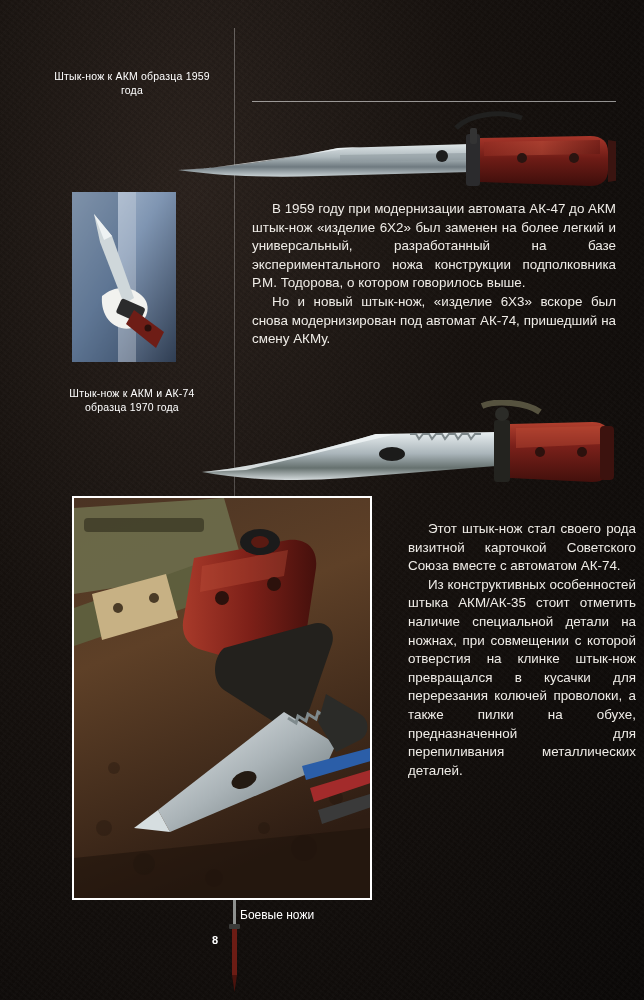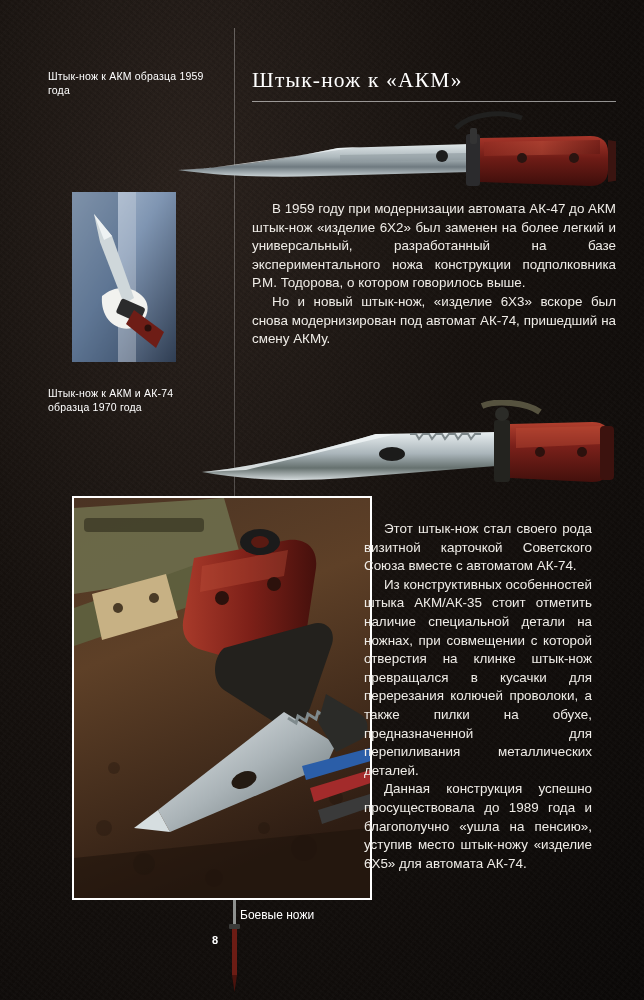--- a/index.html
+++ b/index.html
@@ -45,40 +45,40 @@
     left:252px;top:101px;width:364px;height:1px;
     background:rgba(255,255,255,0.55);
   }
   
   .caption{
     position:absolute;
     color:#ffffff;
     font-family:"Liberation Sans", sans-serif;
     font-size:10.5px;
     line-height:13.5px;
-    text-align:left;
+    text-align:center;
     width:168px;
     letter-spacing:0.2px;
   }
   .cap1{left:48px;top:70px;}
   .cap2{left:48px;top:387px;}
   
   .bodytext{
     position:absolute;
     color:#efece7;
     font-family:Liberation Sans, sans-serif;
     text-align:justify;
     text-justify:inter-word;
   }
   .col-top{
     left:252px;top:200px;width:364px;
     font-size:13.4px;line-height:18.6px;
   }
   .col-bottom{
-    left:364px;top:520px;width:228px;
+    left:408px;top:520px;width:228px;
     font-size:13.4px;line-height:18.6px;
     hyphens:auto;
   }
   .p{margin:0 0 0 0;text-indent:20px;}
   .p+.p{margin-top:0px;}
   
   .img{position:absolute;overflow:hidden;}
   .photo-knife1{
     left:170px;top:110px;width:446px;height:104px;
   }
@@ -113,21 +113,20 @@
   svg{display:block;}
 </style>
 </head>
 <body>
 
 <div class="page">
   <div class="grain"></div>
 
   <div class="vrule"></div>
 
-  <div class="title">Штык-нож к «АКМ»</div>
   <div class="title-rule"></div>
 
   <div class="caption cap1">Штык-нож к АКМ образца 1959 года</div>
 
   <div class="img photo-knife1">
     <svg width="446" height="104" viewBox="0 0 446 104">
       <defs>
         <linearGradient id="blade1" x1="0" y1="0" x2="0" y2="1">
           <stop offset="0%" stop-color="#dfe6e8"></stop>
           <stop offset="40%" stop-color="#aeb9bd"></stop>
@@ -297,21 +296,20 @@
       <path d="M236,290 L296,272 L300,284 L240,304 Z" fill="#a32b2b"></path>
       <path d="M244,312 L296,296 L300,308 L248,326 Z" fill="#3a3a3a"></path>
 
       <path d="M0,360 L296,330 L296,400 L0,400 Z" fill="#1d120b" opacity="0.55"></path>
     </svg>
   </div>
 
   <div class="bodytext col-bottom">
     <p class="p">Этот штык-нож стал своего рода визитной карточкой Советского Союза вместе с автоматом АК-74.</p>
     <p class="p">Из конструктивных особенностей штыка АКМ/АК-35 стоит отметить наличие специальной детали на ножнах, при совмещении с которой отверстия на клинке штык-нож превращался в кусачки для перерезания колючей проволоки, а также пилки на обухе, предназначенной для перепиливания металлических деталей.</p>
-    <p class="p">Данная конструкция успешно просуществовала до 1989 года и благополучно «ушла на пенсию», уступив место штык-ножу «изделие 6Х5» для автомата АК-74.</p>
   </div>
 
   <div class="bottom-knife">
     <svg width="13" height="92" viewBox="0 0 13 92">
       <rect x="5" y="0" width="3" height="26" fill="#8e918f"></rect>
       <rect x="1" y="24" width="11" height="5" rx="1" fill="#3a3a38"></rect>
       <rect x="4" y="29" width="5" height="46" fill="#6c1c14"></rect>
       <path d="M4,75 L9,75 L6.5,92 Z" fill="#4a120c"></path>
     </svg>
   </div>

